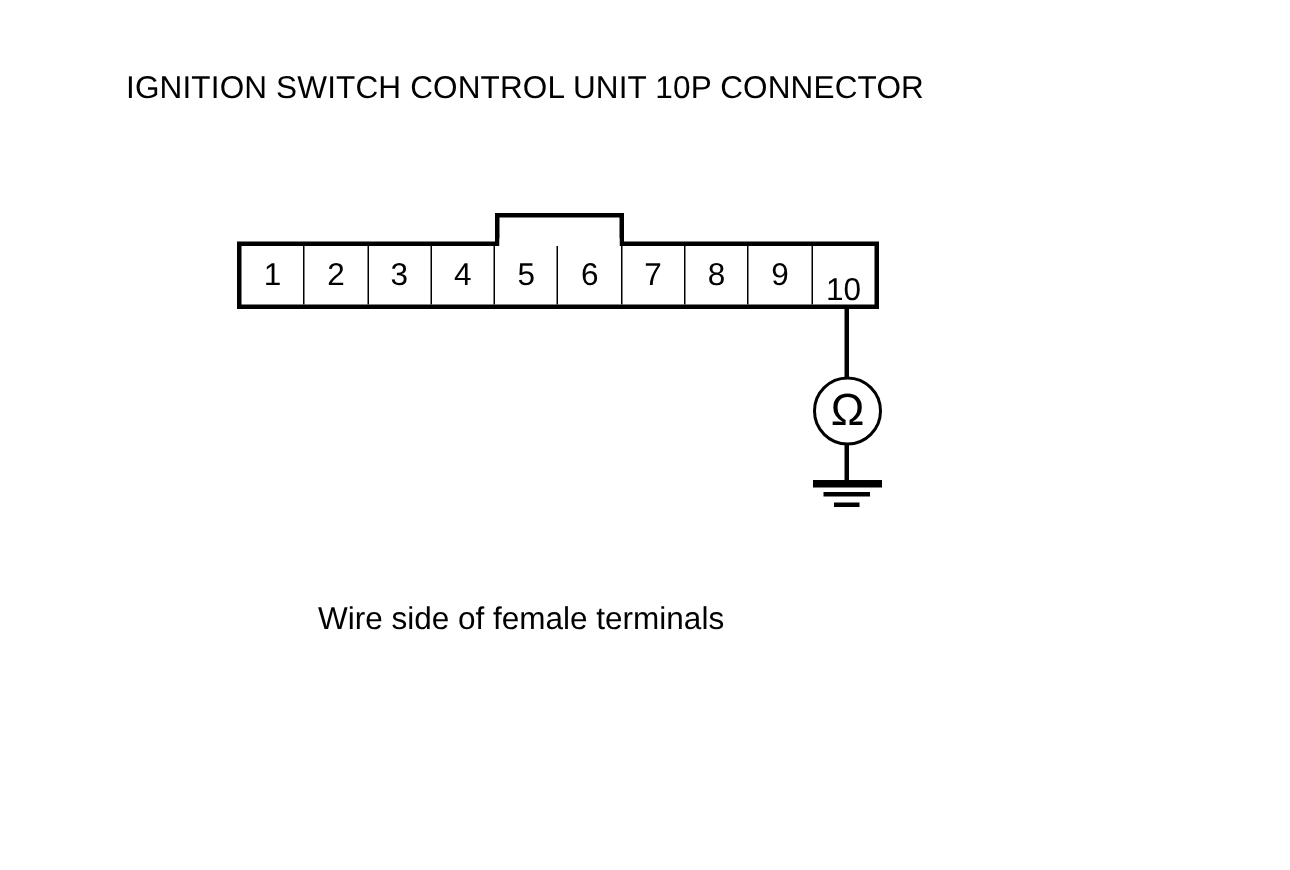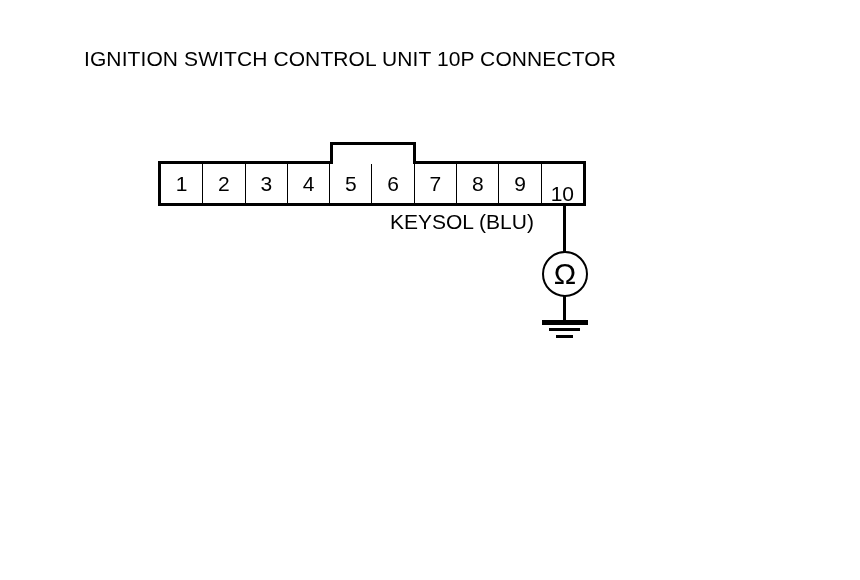--- a/index.html
+++ b/index.html
@@ -206,16 +206,16 @@
   <div class="wire-vertical"></div>
 
   <div class="meter">Ω</div>
 
   <div class="wire-vertical-lower"></div>
 
   <div class="gnd-bar gnd-bar-1"></div>
   <div class="gnd-bar gnd-bar-2"></div>
   <div class="gnd-bar gnd-bar-3"></div>
 
-  <div class="wire-label">KEYSOL (BLU)</div>
-
+
+  <div class="caption">Wire side of female terminals</div>
 
 </div>
 
 </body></html>

